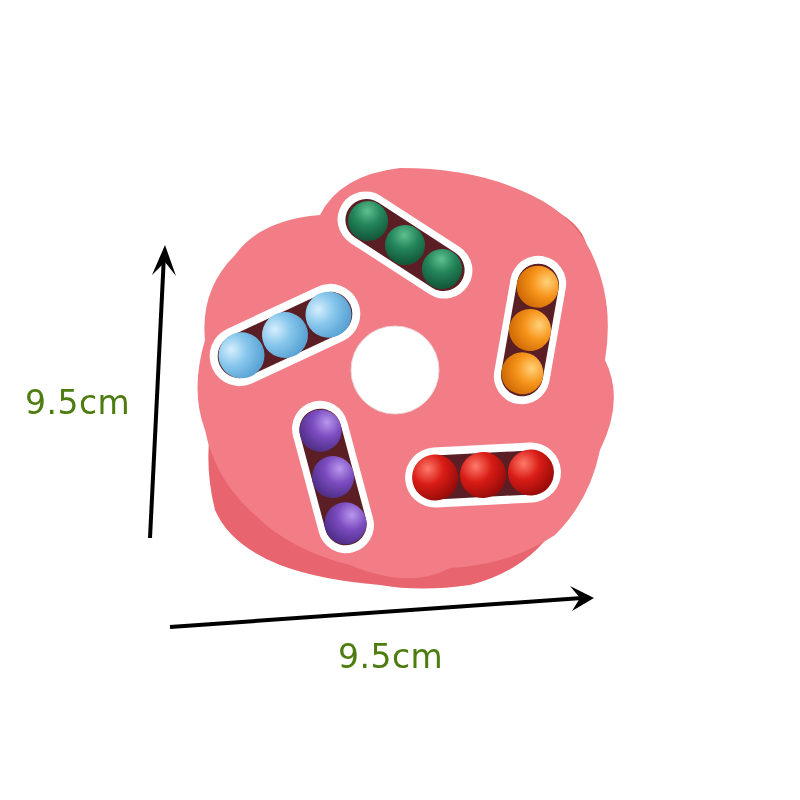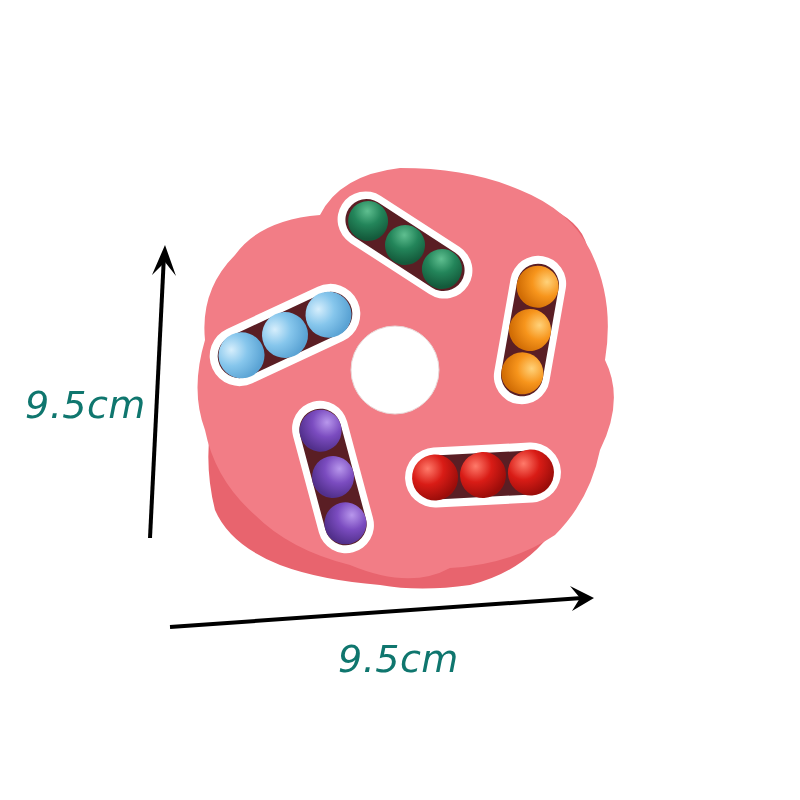--- a/index.html
+++ b/index.html
@@ -1,17 +1,17 @@
 <!DOCTYPE html>
 <html><head>
 <meta charset="utf-8">
 <style>
   html, body { margin:0; padding:0; background:#ffffff; }
   body { width:800px; height:800px; position:relative; overflow:hidden; font-family:"DejaVu Sans", sans-serif; }
-  .label { position:absolute; color:#0f766e; font-size:38px; font-family:"DejaVu Sans", sans-serif; letter-spacing:0.5px;font-style:italic; }
+  .label { position:absolute; color:#4d7c0f; font-size:33px; font-family:"DejaVu Sans", sans-serif; letter-spacing:0.5px; }
   #lbl-h { left:25px; top:383px; }
   #lbl-w { left:338px; top:637px; }
   svg.scene { position:absolute; left:0; top:0; }
 </style>
 </head>
 <body>
 
 <svg class="scene" width="800" height="800" viewBox="0 0 800 800">
   <defs>
     <radialGradient id="gGreen" cx="35%" cy="30%" r="70%">

